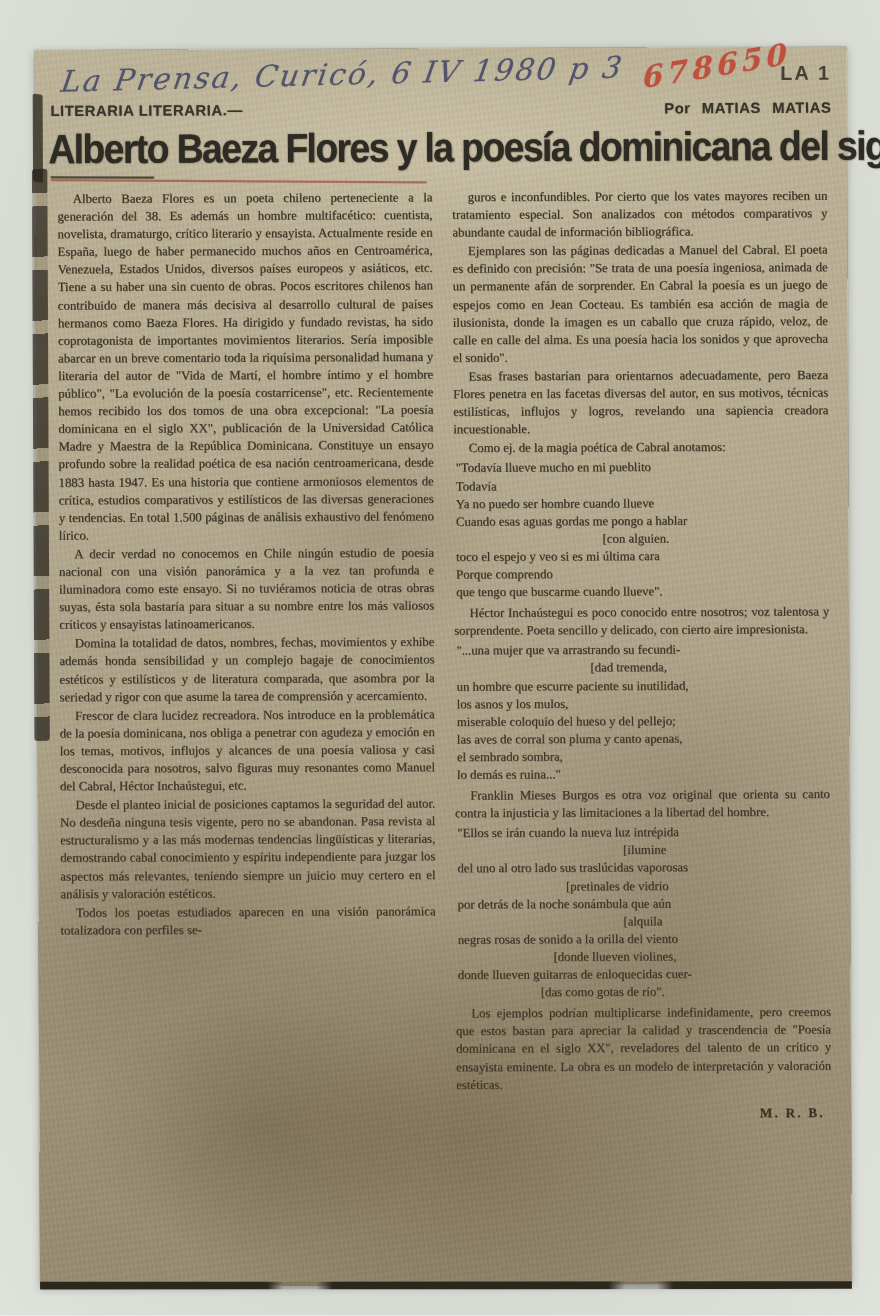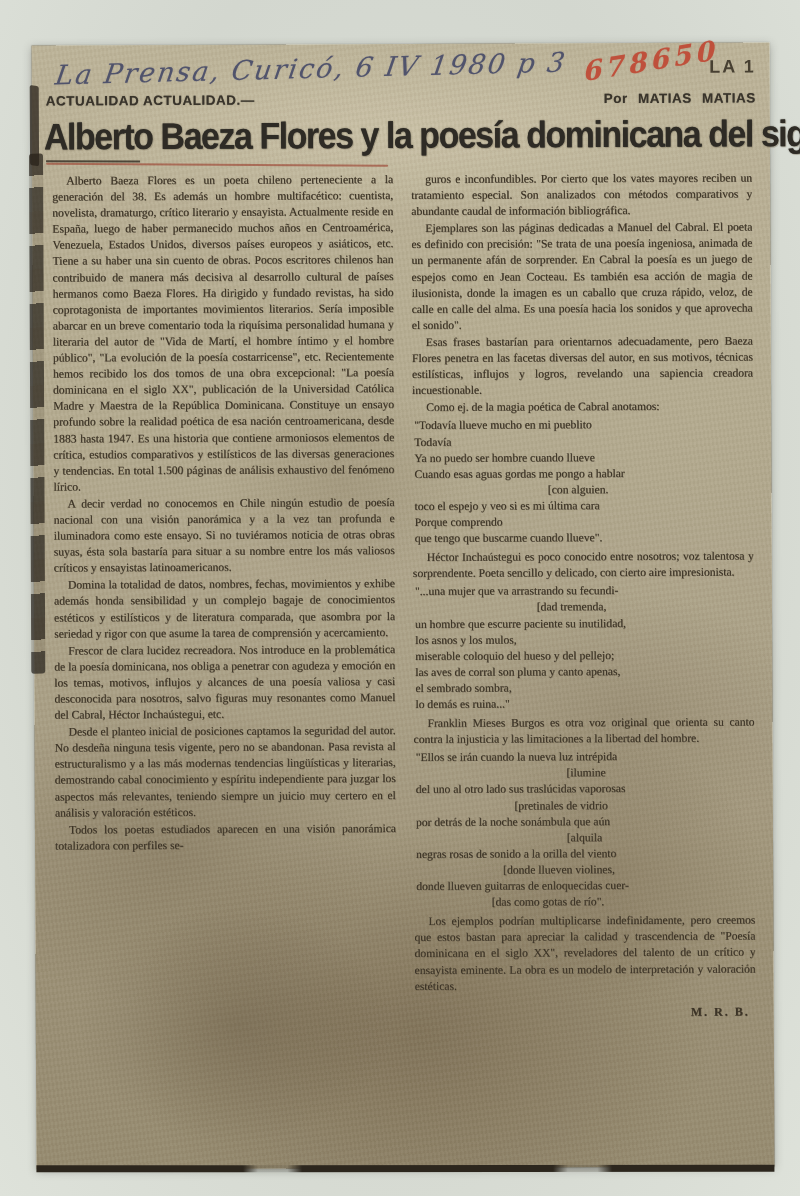--- a/index.html
+++ b/index.html
@@ -111,21 +111,21 @@
   <div class="torn-topleft"></div>
   <div class="torn-bottom"></div>
 
   <div class="masthead-frag">LA 1</div>
 
   <div class="handwriting">La Prensa, Curicó, 6 IV 1980 p 3</div>
 
   <div class="red-mark">678650</div>
 
   <div class="kicker-row">
-    <span class="kicker">ACTUALIDAD ACTUALIDAD.—</span>
+    <span class="kicker">LITERARIA LITERARIA.—</span>
     <span class="byline">Por  MATIAS  MATIAS</span>
   </div>
 
   <div class="headline">Alberto Baeza Flores y la poesía dominicana del siglo XX</div>
   <div class="hl-underline-dark"></div>
   <div class="hl-underline-red"></div>
 
   <div class="columns">
     <div class="col">
       <p>Alberto Baeza Flores es un poeta chileno perteneciente a la generación del 38. Es además un hombre multifacético: cuentista, novelista, dramaturgo, crítico literario y ensayista. Actualmente reside en España, luego de haber permanecido muchos años en Centroamérica, Venezuela, Estados Unidos, diversos países europeos y asiáticos, etc. Tiene a su haber una sin cuento de obras. Pocos escritores chilenos han contribuido de manera más decisiva al desarrollo cultural de países hermanos como Baeza Flores. Ha dirigido y fundado revistas, ha sido coprotagonista de importantes movimientos literarios. Sería imposible abarcar en un breve comentario toda la riquísima personalidad humana y literaria del autor de "Vida de Martí, el hombre íntimo y el hombre público", "La evolución de la poesía costarricense", etc. Recientemente hemos recibido los dos tomos de una obra excepcional: "La poesía dominicana en el siglo XX", publicación de la Universidad Católica Madre y Maestra de la República Dominicana. Constituye un ensayo profundo sobre la realidad poética de esa nación centroamericana, desde 1883 hasta 1947. Es una historia que contiene armoniosos elementos de crítica, estudios comparativos y estilísticos de las diversas generaciones y tendencias. En total 1.500 páginas de análisis exhaustivo del fenómeno lírico.</p>

